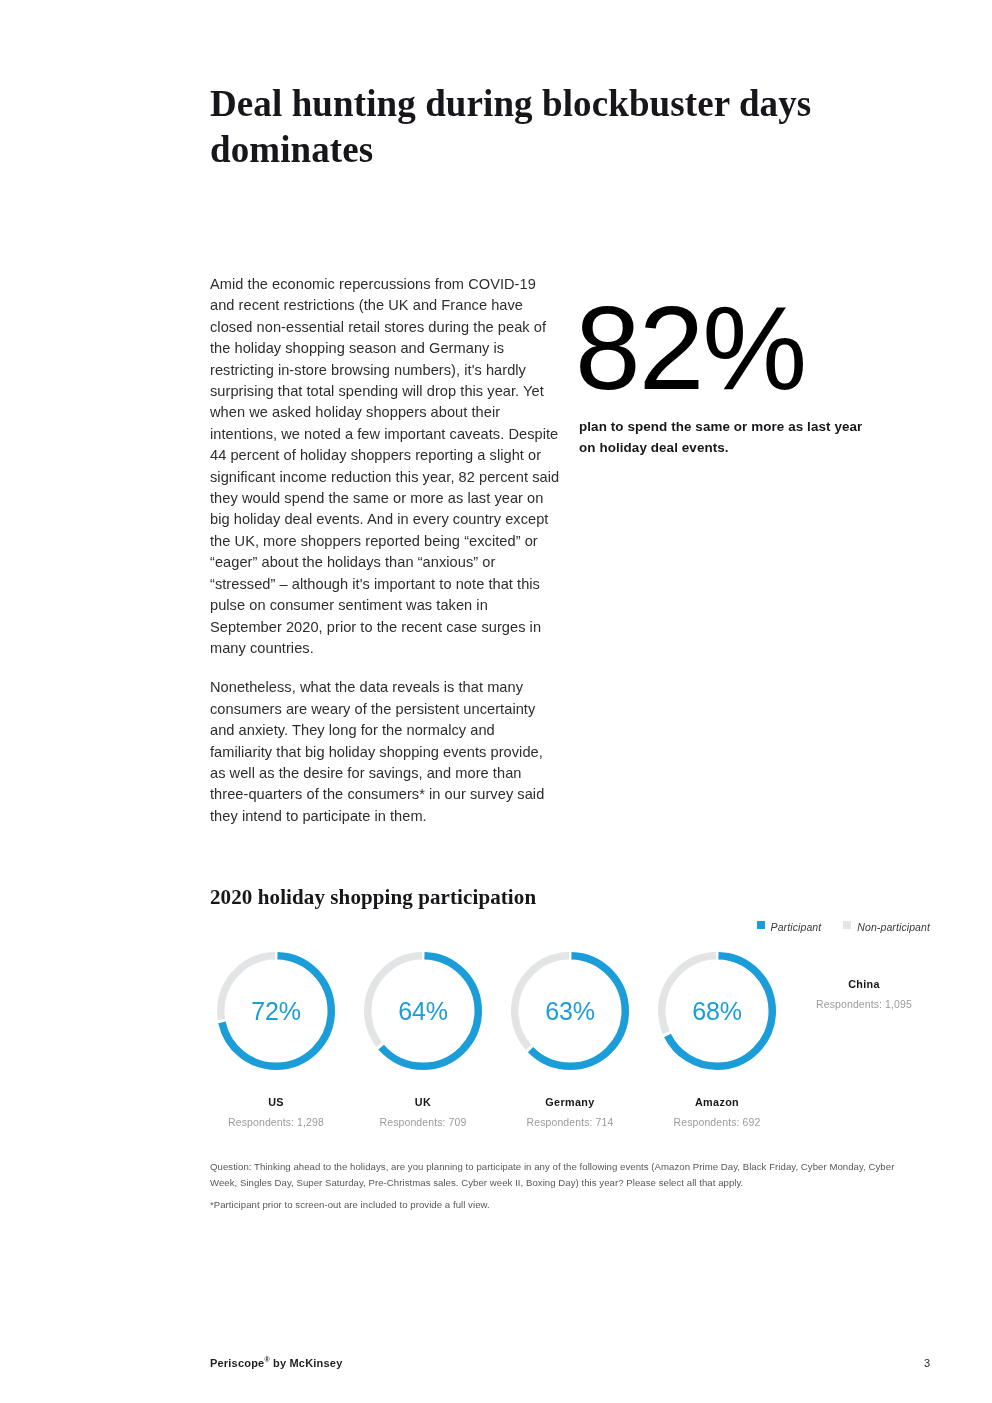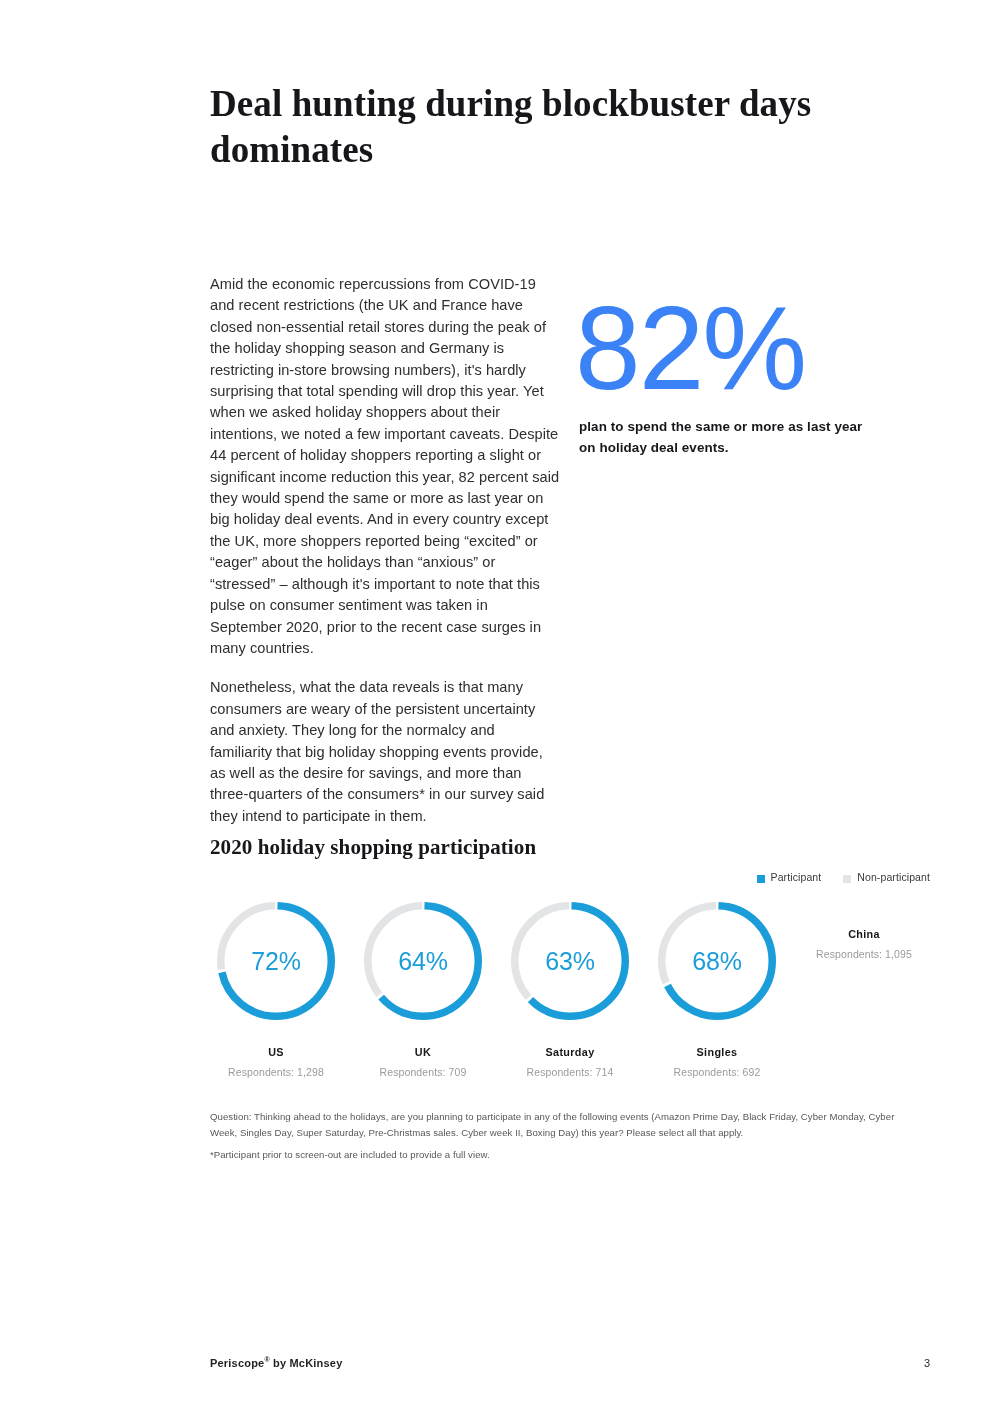--- a/index.html
+++ b/index.html
@@ -63,37 +63,37 @@
     font-weight: 700;
     line-height: 21px;
     color: #18161a;
     letter-spacing: 0.1px;
   }
   .stat-number {
     font-family: "Liberation Sans", sans-serif;
     font-weight: 400;
     font-size: 118px;
     line-height: 112px;
-    color: #3b82f6;
+    color: #000000;
     letter-spacing: -2px;
     margin: 14px 0 12px -4px;
   }
   .stat-sub {
     font-size: 13.4px;
     font-weight: 700;
     line-height: 21px;
     color: #18161a;
     letter-spacing: 0.1px;
   }
 
   
   .chart-block {
     position: absolute;
     left: 210px;
-    top: 834px;
+    top: 884px;
     width: 720px;
   }
   .chart-title {
     font-family: "Liberation Serif", serif;
     font-weight: 700;
     font-size: 21px;
     line-height: 26px;
     color: #18161a;
     letter-spacing: 0.1px;
   }
@@ -104,22 +104,23 @@
     top: 37px;
     display: flex;
     align-items: center;
     gap: 22px;
     font-size: 10.5px;
     color: #3a3a3c;
     letter-spacing: 0.1px;
   }
   .legend-item {
     display: flex;
-    align-items: flex-end;
+    align-items: flex-start;
     gap: 6px;
+    font-style: italic;
   }
   .legend-swatch {
     width: 8px;
     height: 8px;
     display: inline-block;
   }
   .legend-swatch.participant { background: #1b9dd9; }
   .legend-swatch.nonparticipant { background: #e3e4e5; }
 
   
@@ -266,32 +267,32 @@
           <div class="respondents">Respondents: 709</div>
         </div>
         <div class="donut-cell">
           <div class="donut">
             <svg width="118" height="118" viewBox="0 0 118 118">
               <circle cx="59" cy="59" r="55.25" fill="none" stroke="#e3e4e5" stroke-width="7.5" stroke-dasharray="125.44401564201868 221.70197257965347" stroke-dashoffset="-220.20197257965347"></circle>
               <circle cx="59" cy="59" r="55.25" fill="none" stroke="#1b9dd9" stroke-width="7.5" stroke-dasharray="215.70197257965347 131.44401564201868" stroke-dashoffset="-1.5"></circle>
             </svg>
             <div class="donut-value">63%</div>
           </div>
-          <div class="country-name">Saturday</div>
+          <div class="country-name">Germany</div>
           <div class="respondents">Respondents: 714</div>
         </div>
         <div class="donut-cell">
           <div class="donut">
             <svg width="118" height="118" viewBox="0 0 118 118">
               <circle cx="59" cy="59" r="55.25" fill="none" stroke="#e3e4e5" stroke-width="7.5" stroke-dasharray="108.08671623093507 239.0592719907371" stroke-dashoffset="-237.55927199073707"></circle>
               <circle cx="59" cy="59" r="55.25" fill="none" stroke="#1b9dd9" stroke-width="7.5" stroke-dasharray="233.05927199073707 114.08671623093508" stroke-dashoffset="-1.5"></circle>
             </svg>
             <div class="donut-value">68%</div>
           </div>
-          <div class="country-name">Singles</div>
+          <div class="country-name">Amazon</div>
           <div class="respondents">Respondents: 692</div>
         </div>
         <div class="donut-cell">
           <div class="country-name">China</div>
           <div class="respondents">Respondents: 1,095</div>
         </div>
       </div>
 
     <div class="footnotes">
       <p class="footnote">Question: Thinking ahead to the holidays, are you planning to participate in any of the following events (Amazon Prime Day, Black Friday, Cyber Monday, Cyber Week, Singles Day, Super Saturday, Pre-Christmas sales. Cyber week II, Boxing Day) this year? Please select all that apply.</p>

